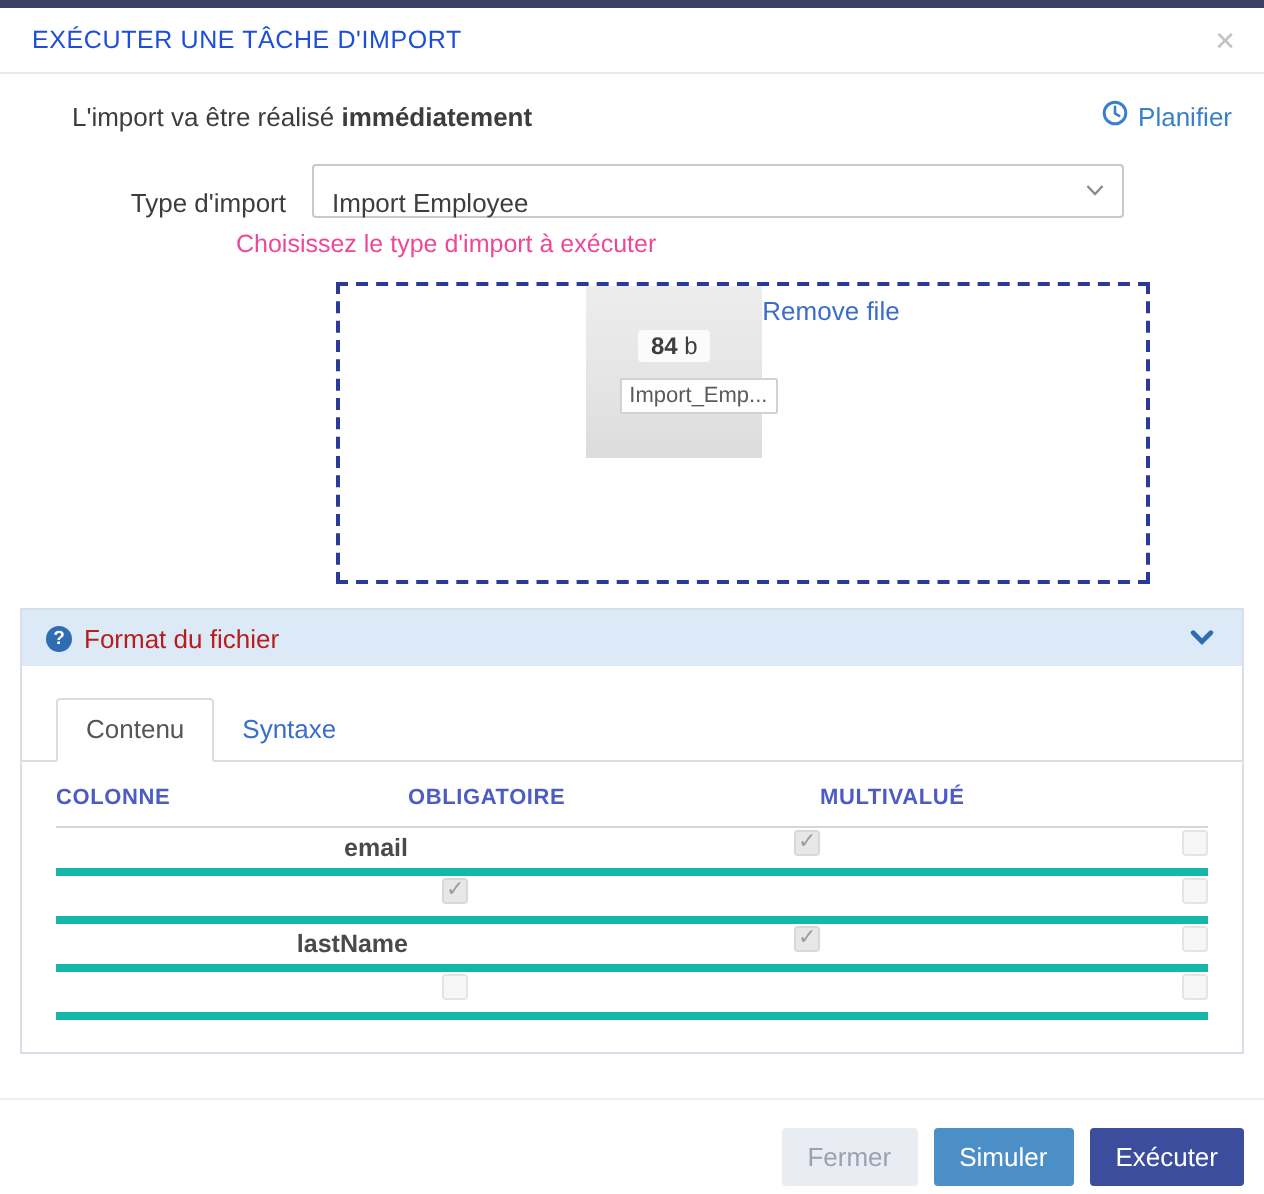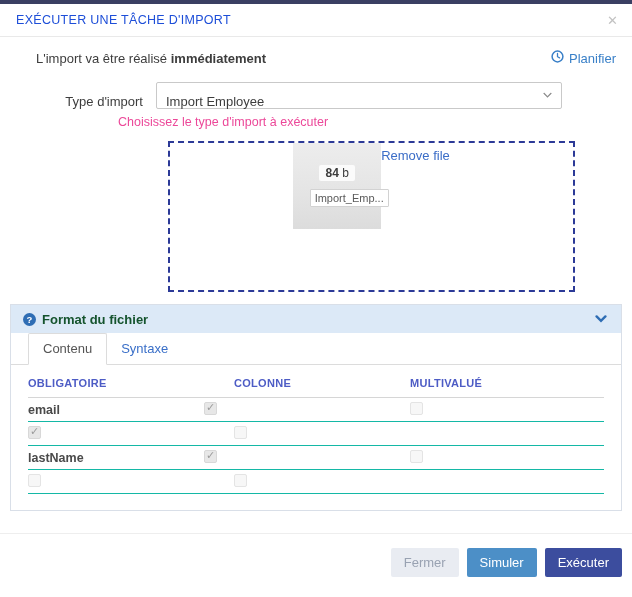--- a/index.html
+++ b/index.html
@@ -73,25 +73,25 @@
   .format-header {
     background: #dce9f7; height: 28px; display: flex; align-items: center;
     justify-content: space-between; padding: 0 14px 0 12px; cursor: pointer;
   }
   .format-header-left { display: flex; align-items: center; gap: 6px; }
   .help-icon {
     width: 13px; height: 13px; border-radius: 50%; background: #2e6db4;
     color: #fff; font-size: 9.5px; font-weight: 700;
     display: inline-flex; align-items: center; justify-content: center;
   }
-  .format-title { color: #14532d; font-size: 13px; font-weight: bold; }
+  .format-title { color: #b91c1c; font-size: 13px; }
   .chevron-icon { display: inline-flex; }
 
   .tabs-row {
-    display: flex; align-items: flex-end; padding: 0 16px 0 17px;
+    display: flex; align-items: flex-end; padding: 16px 16px 0 17px;
     border-bottom: 1px solid #dcdcdc;
   }
   .tab {
     font-size: 13px; padding: 7px 14px 8px; cursor: pointer; border-radius: 2px 2px 0 0;
   }
   .tab.active {
     background: #fff; color: #555; border: 1px solid #dcdcdc; border-bottom: 1px solid #fff;
     margin-bottom: -1px;
   }
   .tab.inactive { color: #3a6fc8; }
@@ -101,21 +101,21 @@
     display: flex; align-items: center; padding: 12px 0 8px;
     border-bottom: 1px solid #d6d6d6;
   }
   .th {
     font-size: 11px; font-weight: 700; color: #4d5cc5; letter-spacing: .3px;
   }
   .c1 { flex: 0 0 176px; }
   .c2 { flex: 0 0 206px; }
   .c3 { flex: 1 1 auto; }
   .trow {
-    display: flex; align-items: center; height: 24px; border-bottom: 1px solid #14b8a6;
+    display: flex; align-items: center; height: 24px; border-bottom: 4px solid #14b8a6; text-align: right;
   }
   .cell-label { font-size: 12.5px; font-weight: 700; color: #4a4a4a; }
   .checkbox {
     width: 13px; height: 13px; border-radius: 2px; position: relative; cursor: default;
   }
   .checkbox.checked { background: #e7e7e7; border: 1px solid #d8d8d8; }
   .checkbox.checked::after {
     content: "\2713"; position: absolute; left: 1px; top: -2px;
     font-size: 11px; color: #9b9b9b;
   }
@@ -190,22 +190,22 @@
     </span>
   </div>
 
   <div class="tabs-row">
       <span class="tab active">Contenu</span>
       <span class="tab inactive">Syntaxe</span>
     </div>
 
   <div class="format-table">
     <div class="thead-row">
+      <span class="th c1">COLONNE</span>
       <span class="th c2">OBLIGATOIRE</span>
-      <span class="th c1">COLONNE</span>
       <span class="th c3">MULTIVALUÉ</span>
     </div>
     <div>
         <div class="trow">
           <span class="c1 cell-label">email</span>
           <span class="c2"><span class="checkbox checked" style="display: inline-block;"></span></span>
           <span class="c3"><span class="checkbox unchecked" style="display: inline-block;"></span></span>
         </div>
         <div class="trow">
           <span class="c2"><span class="checkbox checked" style="display: inline-block;"></span></span>

